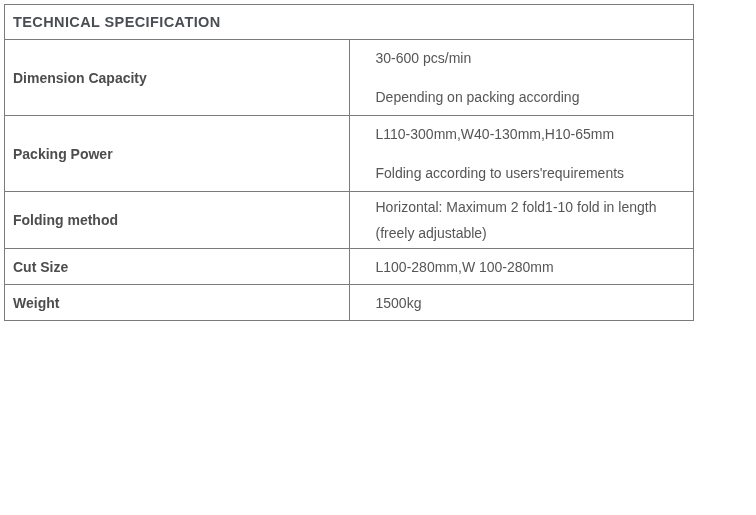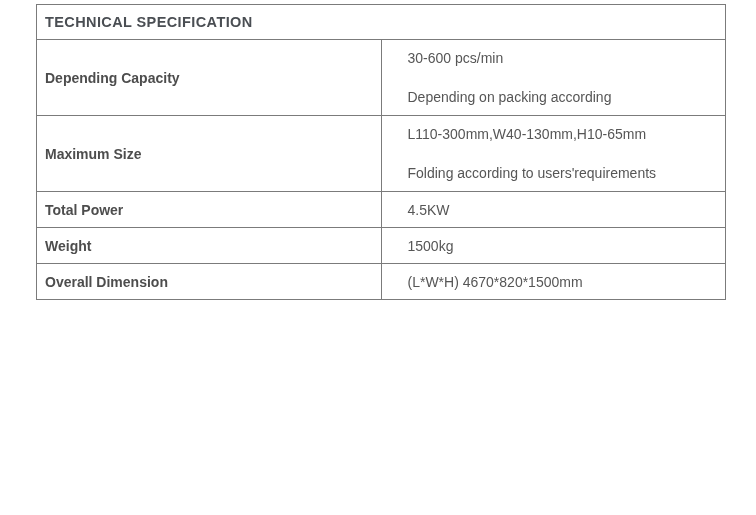--- a/index.html
+++ b/index.html
@@ -13,21 +13,20 @@
   body{
     width:756px;height:515px;
     font-family:"Liberation Sans","DejaVu Sans",sans-serif;
     overflow:hidden;
   }
   .page{padding:4px 8px 6px 4px;}
   table.spec{
     width:690px;
     border-collapse:collapse;
     table-layout:fixed;
-    margin-left:32px;
   }
   table.spec, table.spec td{
     border:1px solid var(--border);
   }
   td{
     font-size:14px;
     padding:2px 8px;
     vertical-align:middle;
     overflow:hidden;
   }
@@ -59,49 +58,49 @@
 <body>
 
 <div class="page">
   <table class="spec">
     <tbody>
         <tr>
       <td class="title-cell" colspan="2">TECHNICAL SPECIFICATION</td>
     </tr>
 
     <tr class="h-tall">
-      <td class="label">Depending Capacity</td>
+      <td class="label">Dimension Capacity</td>
       <td class="value multi">
         <div class="line">30-600 pcs/min</div>
         <div class="line">Depending on packing according</div>
       </td>
     </tr>
 
     <tr class="h-tall">
-      <td class="label">Maximum Size</td>
+      <td class="label">Packing Power</td>
       <td class="value multi">
         <div class="line">L110-300mm,W40-130mm,H10-65mm</div>
         <div class="line">Folding according to users'requirements</div>
       </td>
     </tr>
 
+    <tr class="h-med">
+      <td class="label">Folding method</td>
+      <td class="value">Horizontal: Maximum 2 fold1-10 fold in length (freely adjustable)</td>
+    </tr>
+
+
+    <tr class="h-std">
+      <td class="label">Cut Size</td>
+      <td class="value">L100-280mm,W 100-280mm</td>
+    </tr>
 
 
 
-
-
-    <tr class="h-std">
-      <td class="label">Total Power</td>
-      <td class="value">4.5KW</td>
-    </tr>
 
     <tr class="h-std">
       <td class="label">Weight</td>
       <td class="value">1500kg</td>
     </tr>
 
-    <tr class="h-std">
-      <td class="label">Overall Dimension</td>
-      <td class="value">(L*W*H) 4670*820*1500mm</td>
-    </tr>
   </tbody>
     </table>
 </div>
 
 </body></html>

